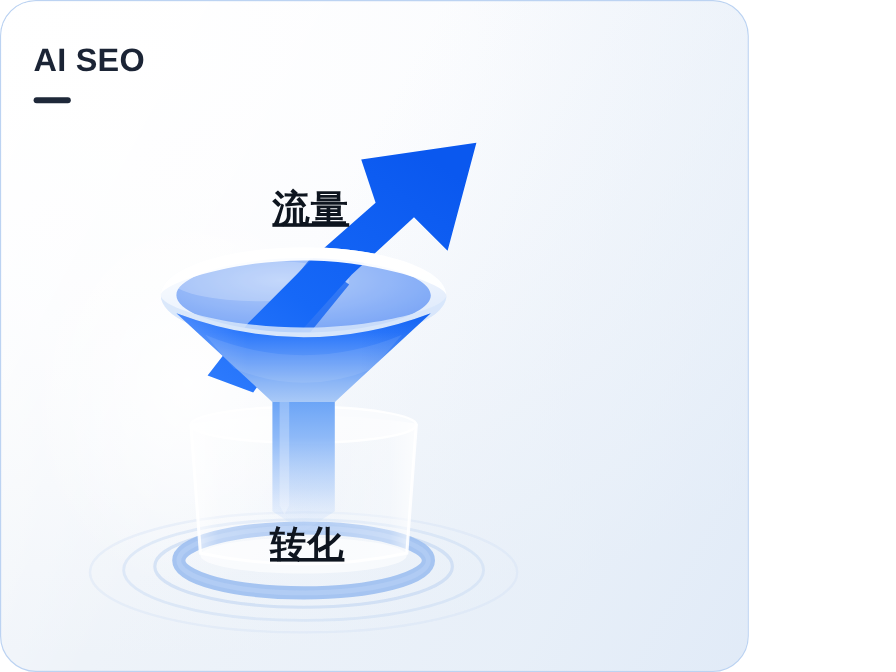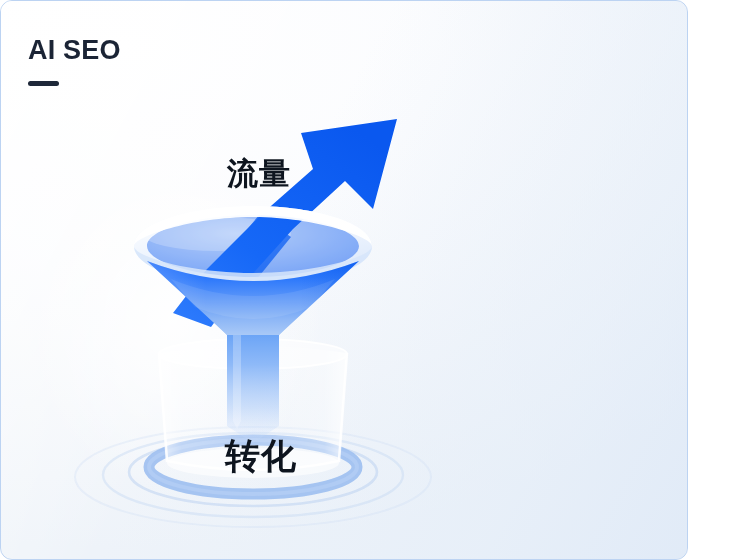--- a/index.html
+++ b/index.html
@@ -3,25 +3,25 @@
 <meta charset="utf-8">
 <style>
   html,body{margin:0;padding:0;background:#ffffff;}
   body{
     font-family:"Liberation Sans","DejaVu Sans",sans-serif;
     -webkit-font-smoothing:antialiased;
   }
 
   #card{
     position:relative;
-    width:688px;
+    width:624px;
     height:560px;
     box-sizing:border-box;
     overflow:hidden;
-    border-radius:12px;
+    border-radius:30px;
     border:1.6px solid #bcd3f2;
     background:
       radial-gradient(120% 90% at 18% 8%, #ffffff 0%, #fbfcfe 38%, #f4f7fb 72%, #eef3f9 100%),
       linear-gradient(160deg,#fdfefe 0%,#f3f6fa 55%,#eef2f8 100%);
   }
 
   
   #bg-sheen{
     position:absolute;inset:0;
     background:linear-gradient(118deg,rgba(255,255,255,.95) 0%,rgba(255,255,255,0) 40%,rgba(226,236,248,.55) 78%,rgba(216,229,246,.6) 100%);
@@ -79,29 +79,30 @@
     z-index:10;
   }
 
   
   .fl-label{
     position:absolute;
     font-weight:bold;
     color:#0e151f;
     z-index:60;
     white-space:nowrap;
+    text-decoration:underline;
   }
   #label-traffic{
     left:226px;top:152px;
     font-size:31px;
     letter-spacing:1px;
   }
   #label-conversion{
     left:224px;top:432px;
-    font-size:35px;
+    font-size:30px;
     letter-spacing:1px;
   }
 
   
   #funnel-svg{
     position:absolute;
     left:0;top:0;
     z-index:20;
   }
 </style>

